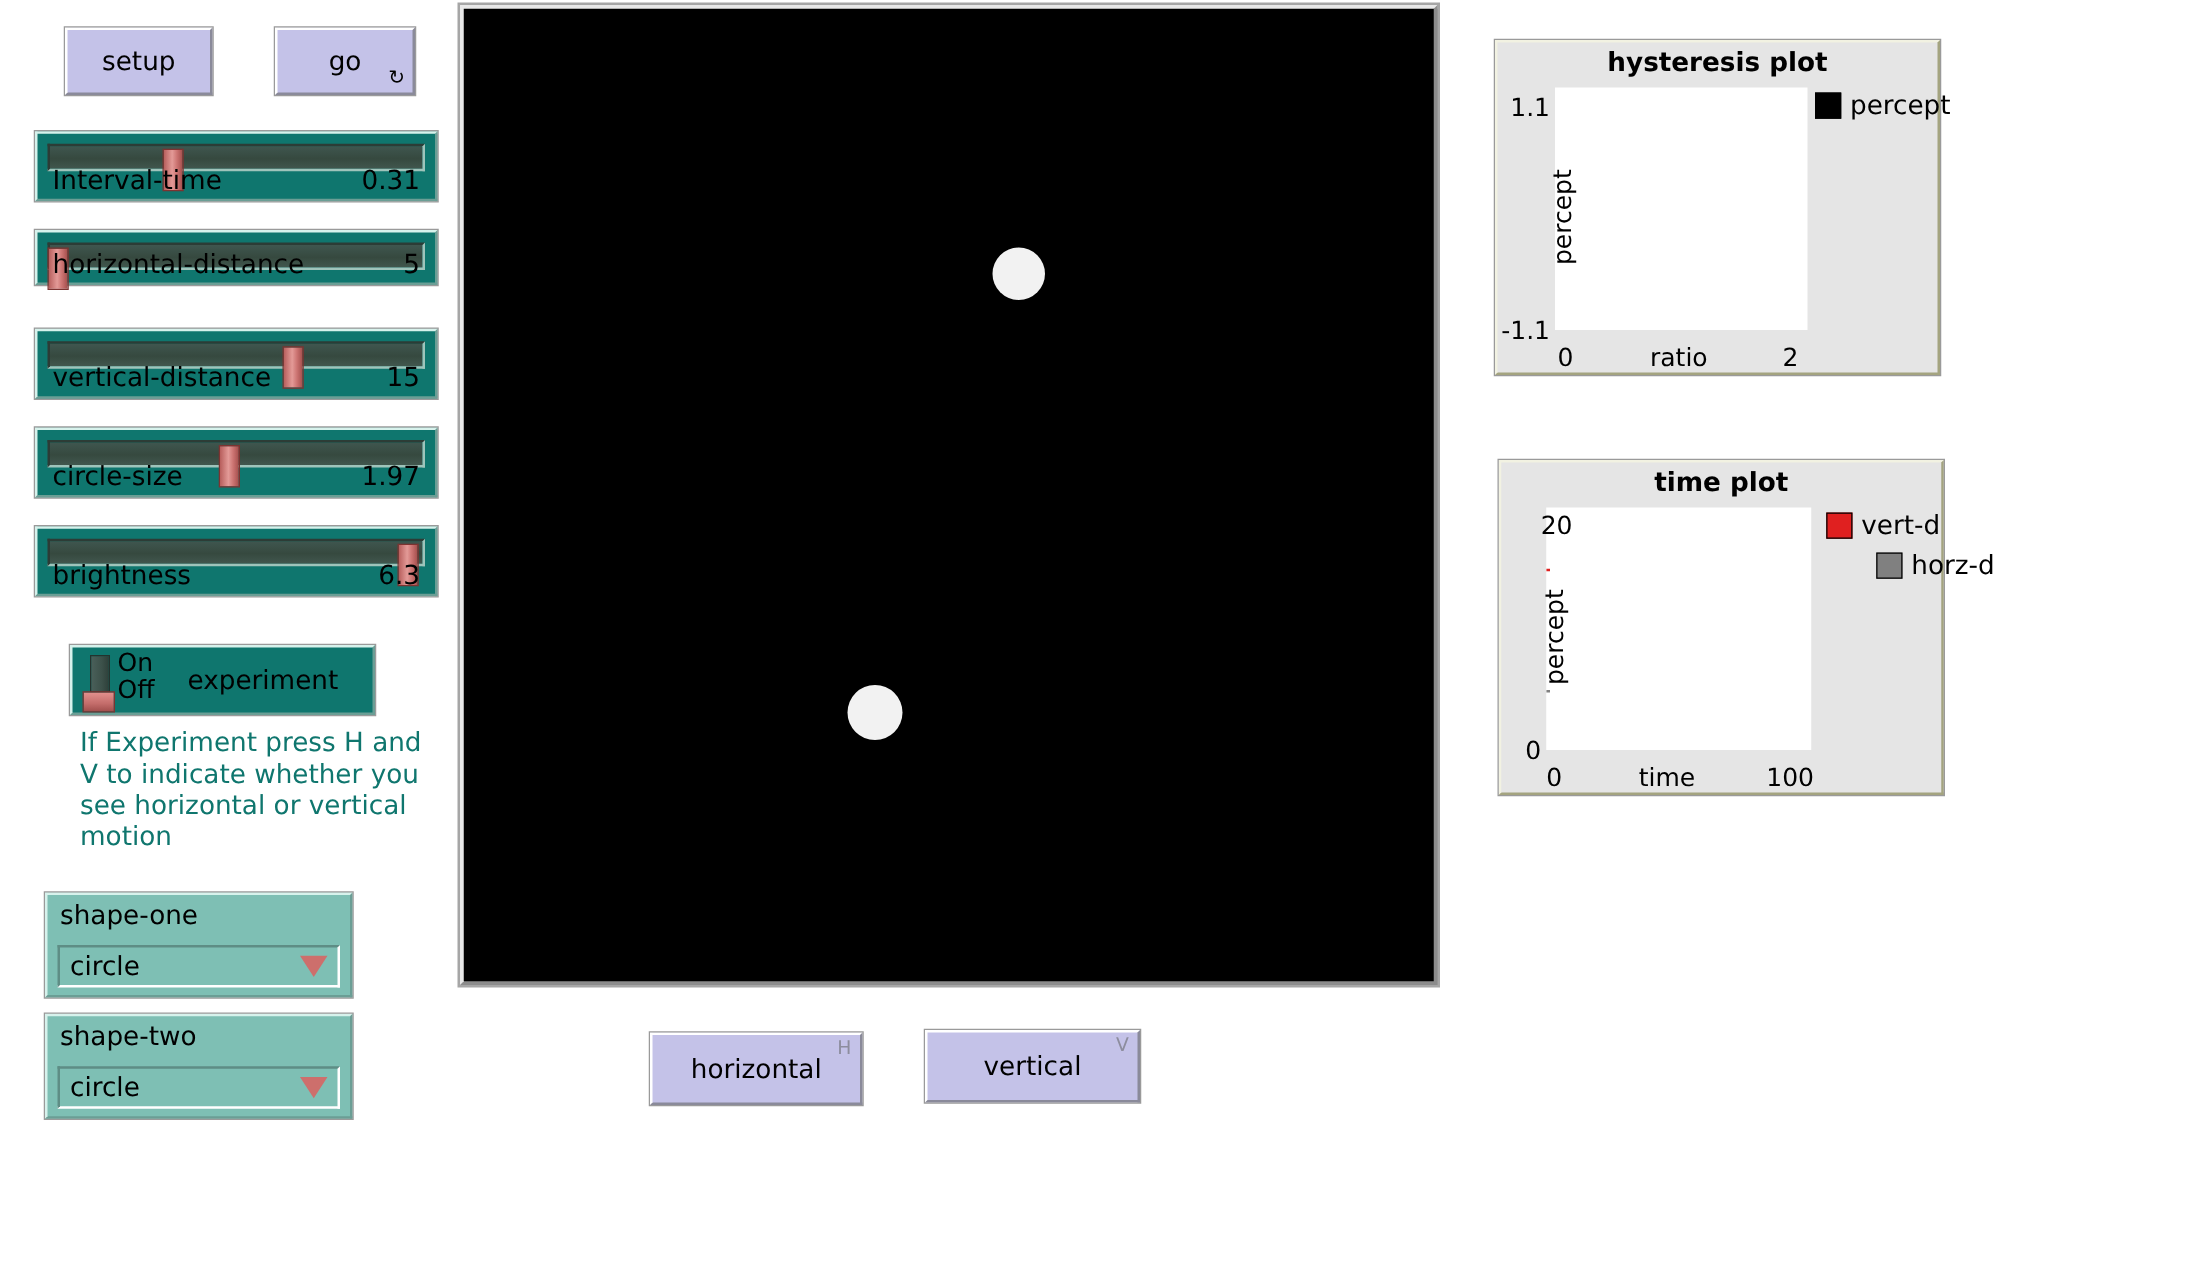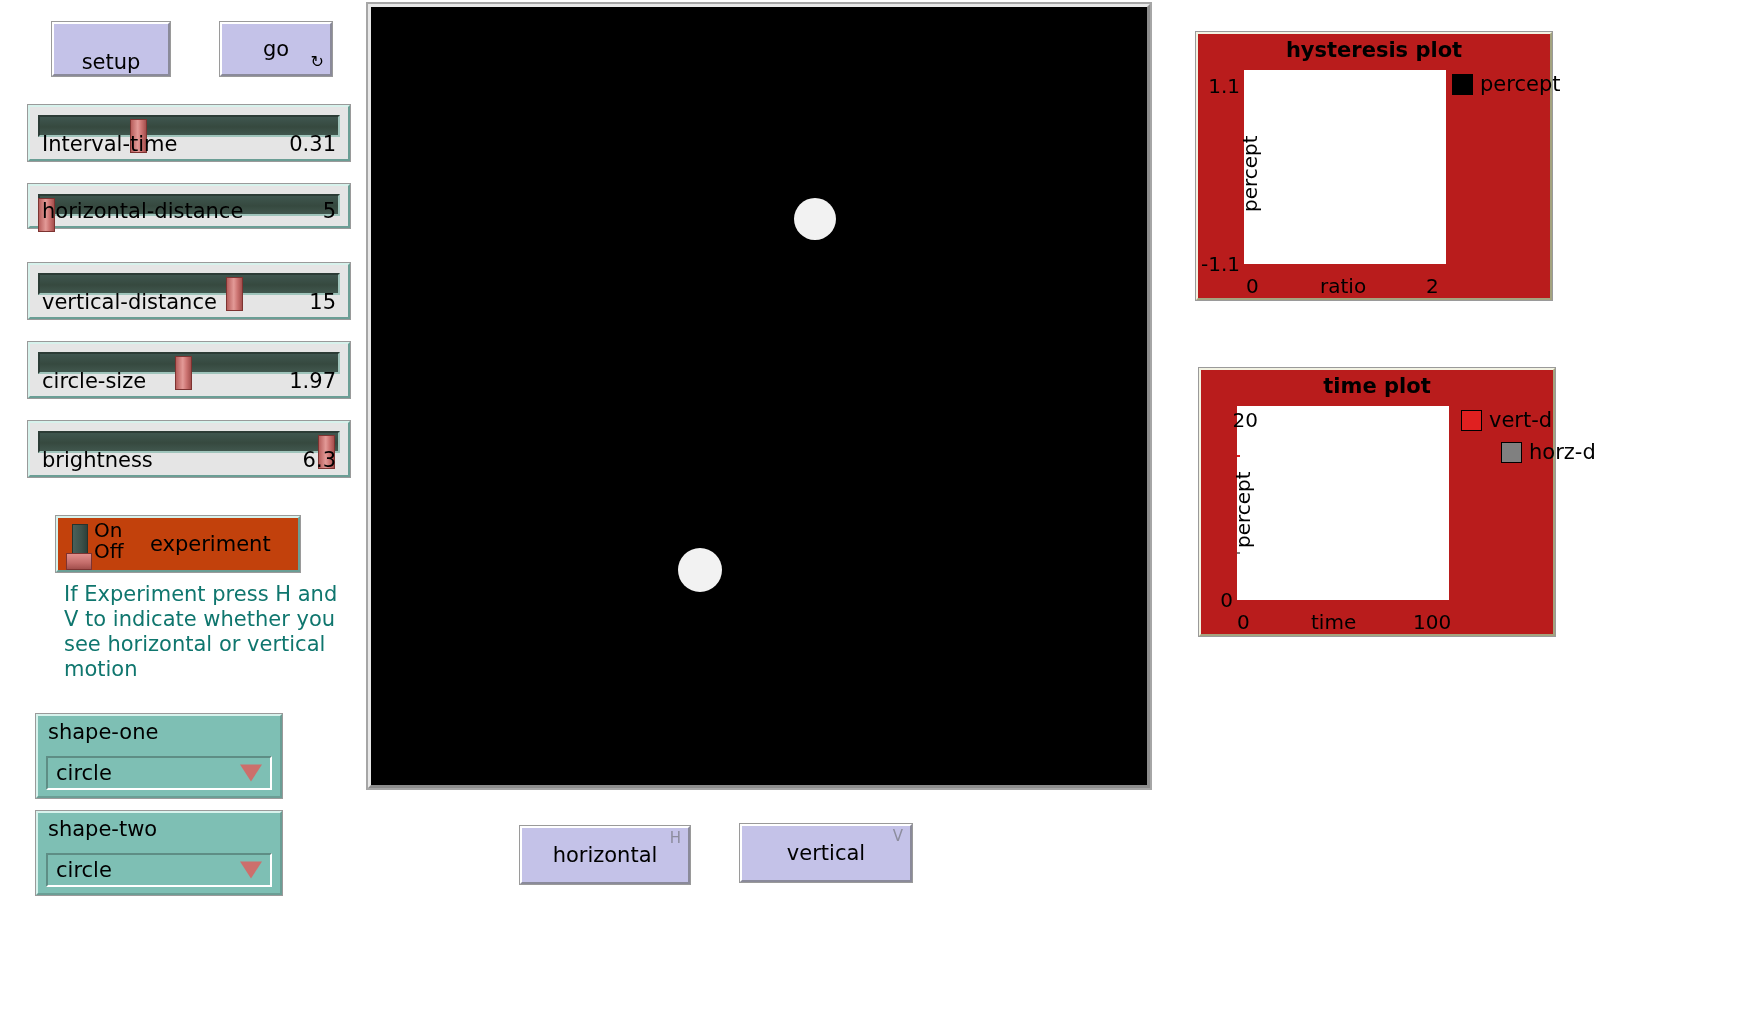--- a/index.html
+++ b/index.html
@@ -30,21 +30,21 @@
     font-size: 15px; color: #8d8d9e;
   }
   .nl-button .forever {
     position: absolute; bottom: 4px; right: 6px;
     font-size: 16px; color: #000; line-height: 1;
   }
 
   
   .nl-slider {
     position: absolute;
-    background: #e5e5e5;
+    background: #0f766e;
     border-top: 2px solid #d7f2ec;
     border-left: 2px solid #d7f2ec;
     border-right: 2px solid #6b9e95;
     border-bottom: 2px solid #6b9e95;
     outline: 1px solid #9a9a9a;
     cursor: pointer;
   }
   .slider-track {
     position: absolute; left: 8px; right: 8px; top: 8px; height: 22px;
     background: linear-gradient(#3f564f, #36493f 55%, #41574e);
@@ -63,21 +63,21 @@
     font-size: 21px; color: #000; white-space: nowrap;
   }
   .slider-value {
     position: absolute; right: 12px; bottom: 3px;
     font-size: 21px; color: #000; white-space: nowrap;
   }
 
   
   .nl-switch {
     position: absolute;
-    background: #c2410c;
+    background: #0f766e;
     border-top: 2px solid #d7f2ec;
     border-left: 2px solid #d7f2ec;
     border-right: 2px solid #6b9e95;
     border-bottom: 2px solid #6b9e95;
     outline: 1px solid #9a9a9a;
     cursor: pointer;
   }
   .switch-lever {
     position: absolute; left: 8px; top: 6px; width: 26px; height: 46px;
   }
@@ -153,21 +153,21 @@
   }
   .world-circle {
     position: absolute;
     border-radius: 50%;
     background: #f2f2f2;
   }
 
   
   .nl-plot {
     position: absolute;
-    background: #b91c1c;
+    background: #e5e5e5;
     border-top: 2px solid #f2f2e2;
     border-left: 2px solid #f2f2e2;
     border-right: 2px solid #a4a480;
     border-bottom: 2px solid #a4a480;
     outline: 1px solid #9a9a9a;
   }
   .plot-title {
     position: absolute; left: 0; right: 0; top: 4px;
     text-align: center; font-size: 21px; font-weight: bold; color: #000;
   }
@@ -193,21 +193,21 @@
     width: 21px; height: 21px; border: 1px solid #000;
   }
   .legend-text { font-size: 21px; color: #000; white-space: nowrap; }
   .plot-mark { position: absolute; }
 </style>
 </head>
 <body>
 
 <div id="root">
 
-  <div class="nl-button" id="btn-setup" style="left:52px; top:22px; width:118px; height:54px;align-items:flex-end;">
+  <div class="nl-button" id="btn-setup" style="left:52px; top:22px; width:118px; height:54px;">
     <span>setup</span>
   </div>
 
   <div class="nl-button" id="btn-go" style="left:220px; top:22px; width:112px; height:54px;">
     <span>go</span>
     <span class="forever">↻</span>
   </div>
 
   <div class="nl-slider" style="left:28px; top:105px; width:322px; height:56px;">
     <div class="slider-track">

